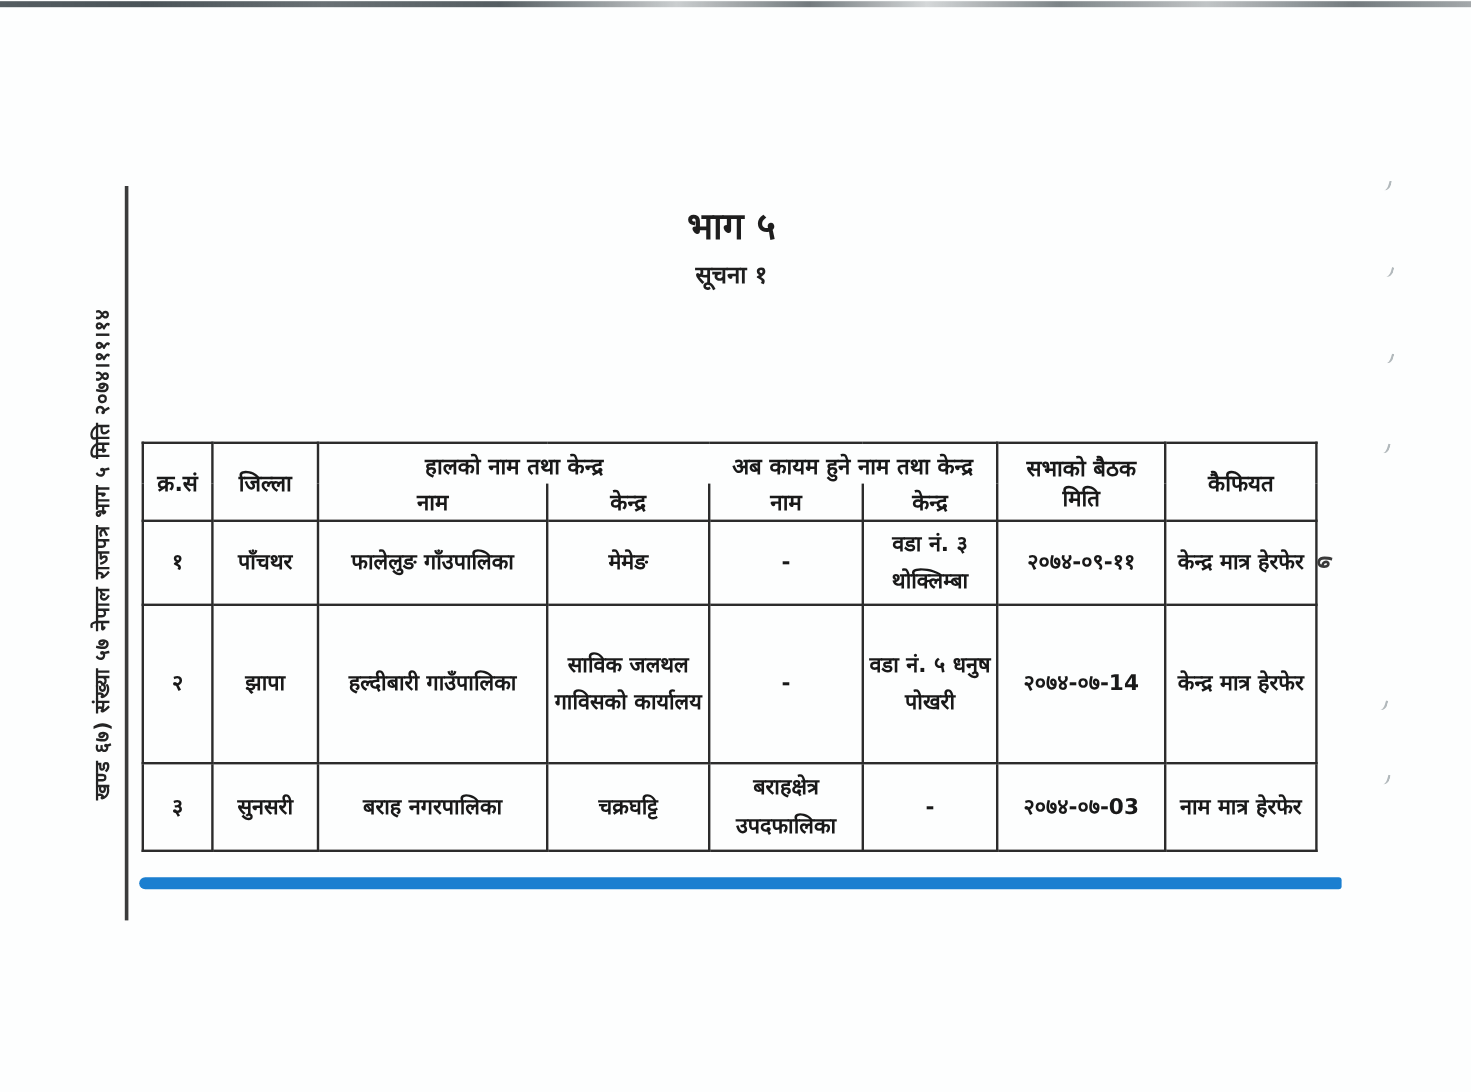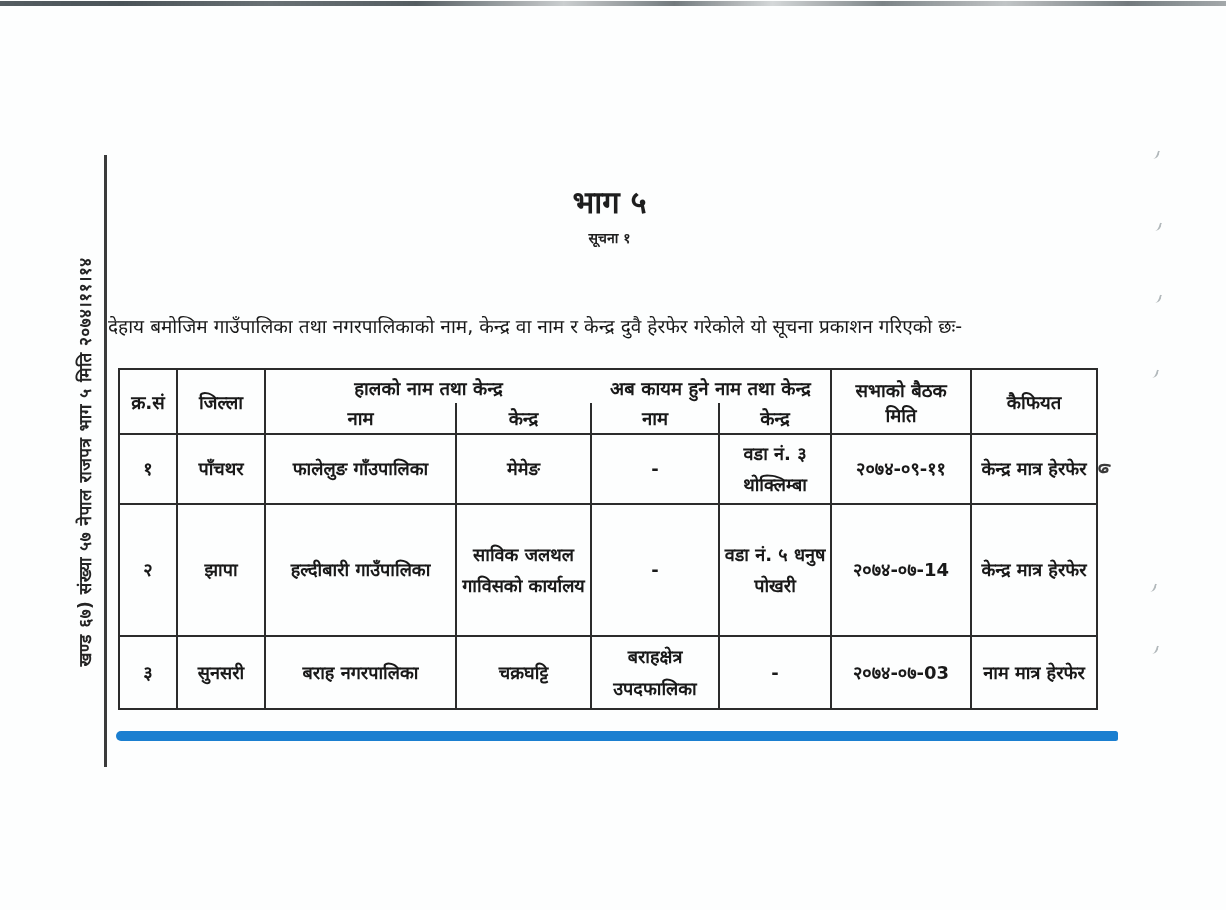--- a/index.html
+++ b/index.html
@@ -37,24 +37,24 @@
   }
   .scan-mark {
     position:absolute; width:5px; height:9px;
     border-right:2px solid #9aa2a6; border-radius:0 0 70% 0;
     transform:rotate(14deg); opacity:.75;
   }
   
   .doc-head {
     position:absolute; left:112px; top:172px; width:995px; text-align:center;
   }
-  .part-heading   { font-size:31px; font-weight:bold; line-height:1.15;margin-top:13px; }
+  .part-heading   { font-size:31px; font-weight:bold; line-height:1.15; }
   .govt-heading   { font-size:20px; font-weight:bold; margin-top:3px; }
   .ministry-heading { font-size:27px; font-weight:bold; margin-top:7px; }
-  .notice-heading { font-size:14px; font-weight:bold; margin-top:7px; }
+  .notice-heading { font-size:20px; font-weight:bold; margin-top:7px; }
   
   .doc-intro {
     position:absolute; left:108px; top:313px; width:1000px;
     font-size:19px; line-height:27px; font-weight:500; color:#181818;
     text-align:left;
   }
   .doc-intro .l1 { text-indent:70px; }
   
   table.gz {
     position:absolute; left:118px; top:368px;
@@ -101,21 +101,20 @@
   <div class="scan-mark" style="left:1151px; top:369px;"></div>
   <div class="scan-mark" style="left:1149px; top:583px;"></div>
   <div class="scan-mark" style="left:1151px; top:645px;"></div>
 
   <div class="doc-head">
     <div class="part-heading">भाग ५</div>
     <div class="notice-heading">सूचना १</div>
   </div>
 
   <div class="doc-intro">
-    <div class="l2">देहाय बमोजिम गाउँपालिका तथा नगरपालिकाको नाम, केन्द्र वा नाम र केन्द्र दुवै हेरफेर गरेकोले यो सूचना प्रकाशन गरिएको छः-</div>
   </div>
 
   <table class="gz">
     <colgroup>
       <col style="width:58px">
         <col style="width:88px">
         <col style="width:191px">
         <col style="width:135px">
       <col style="width:128px">
         <col style="width:112px">

